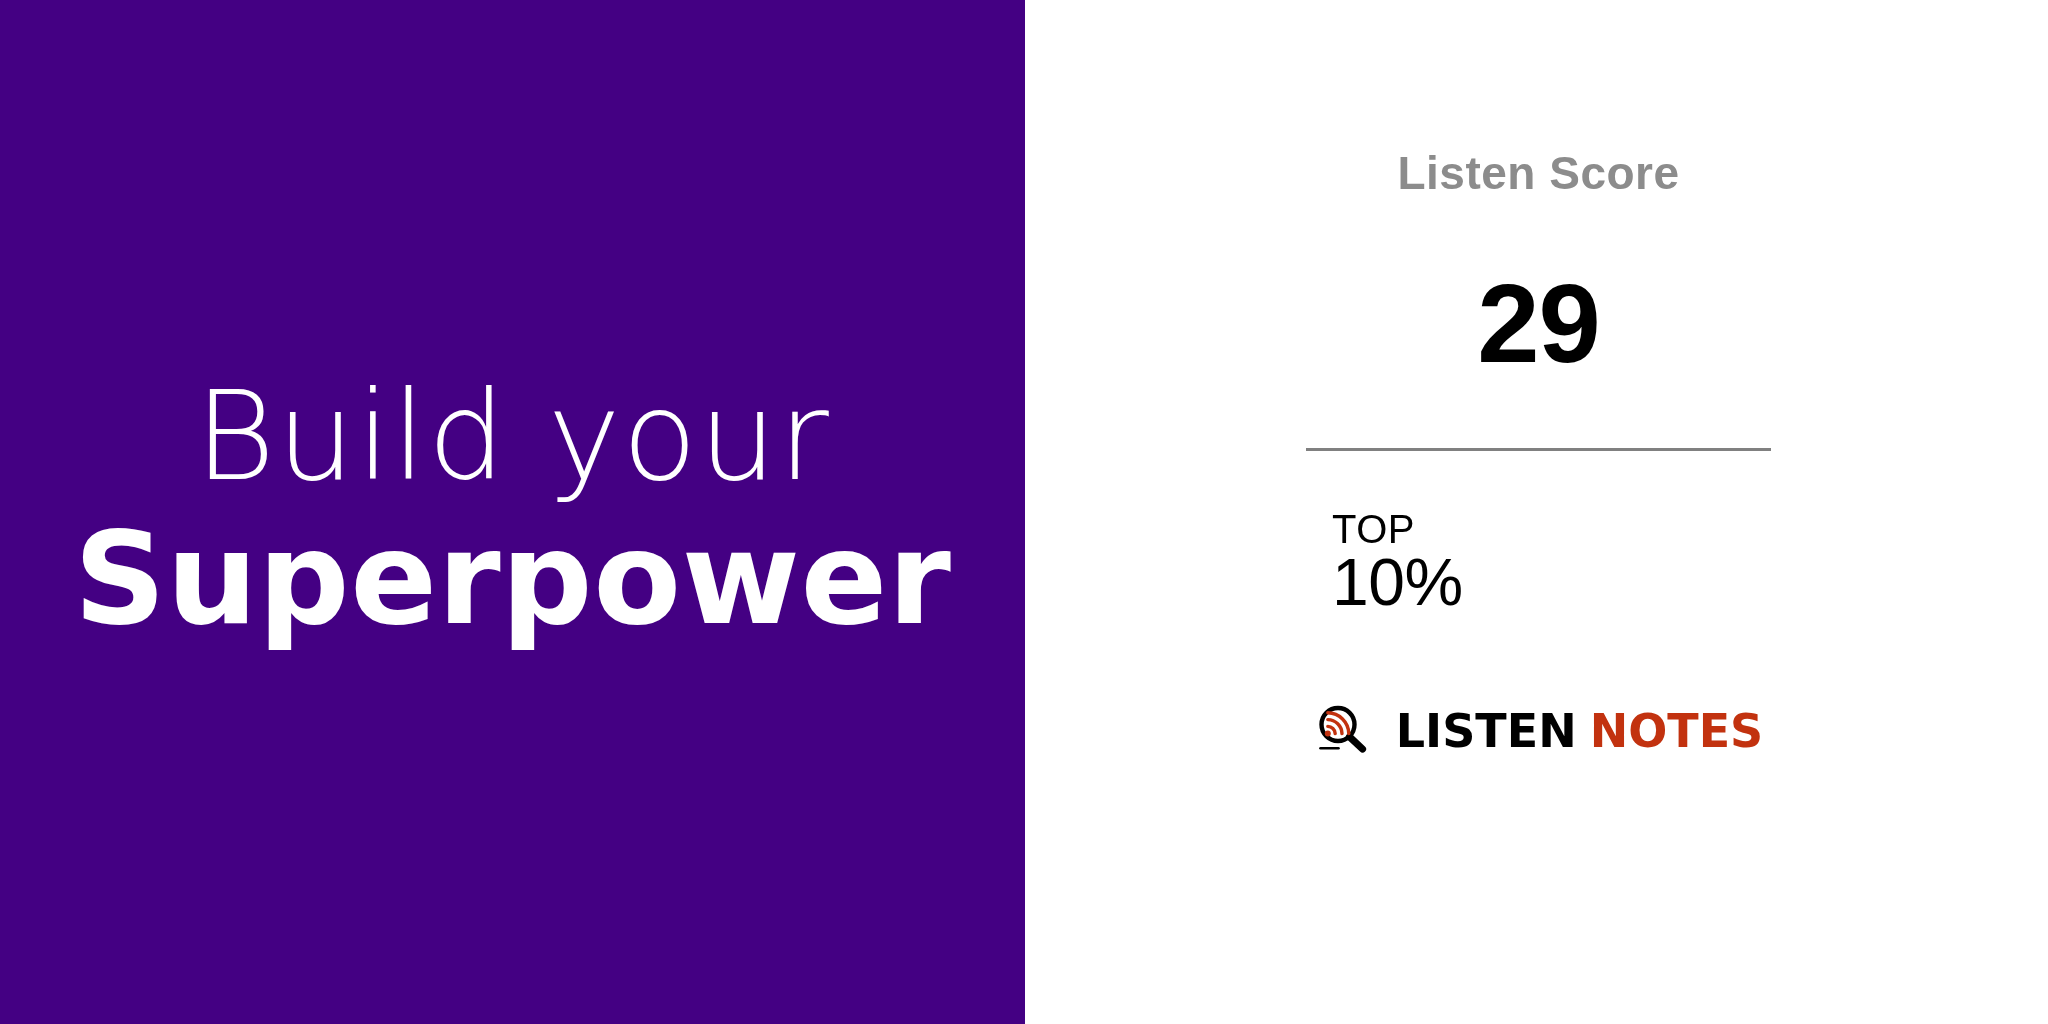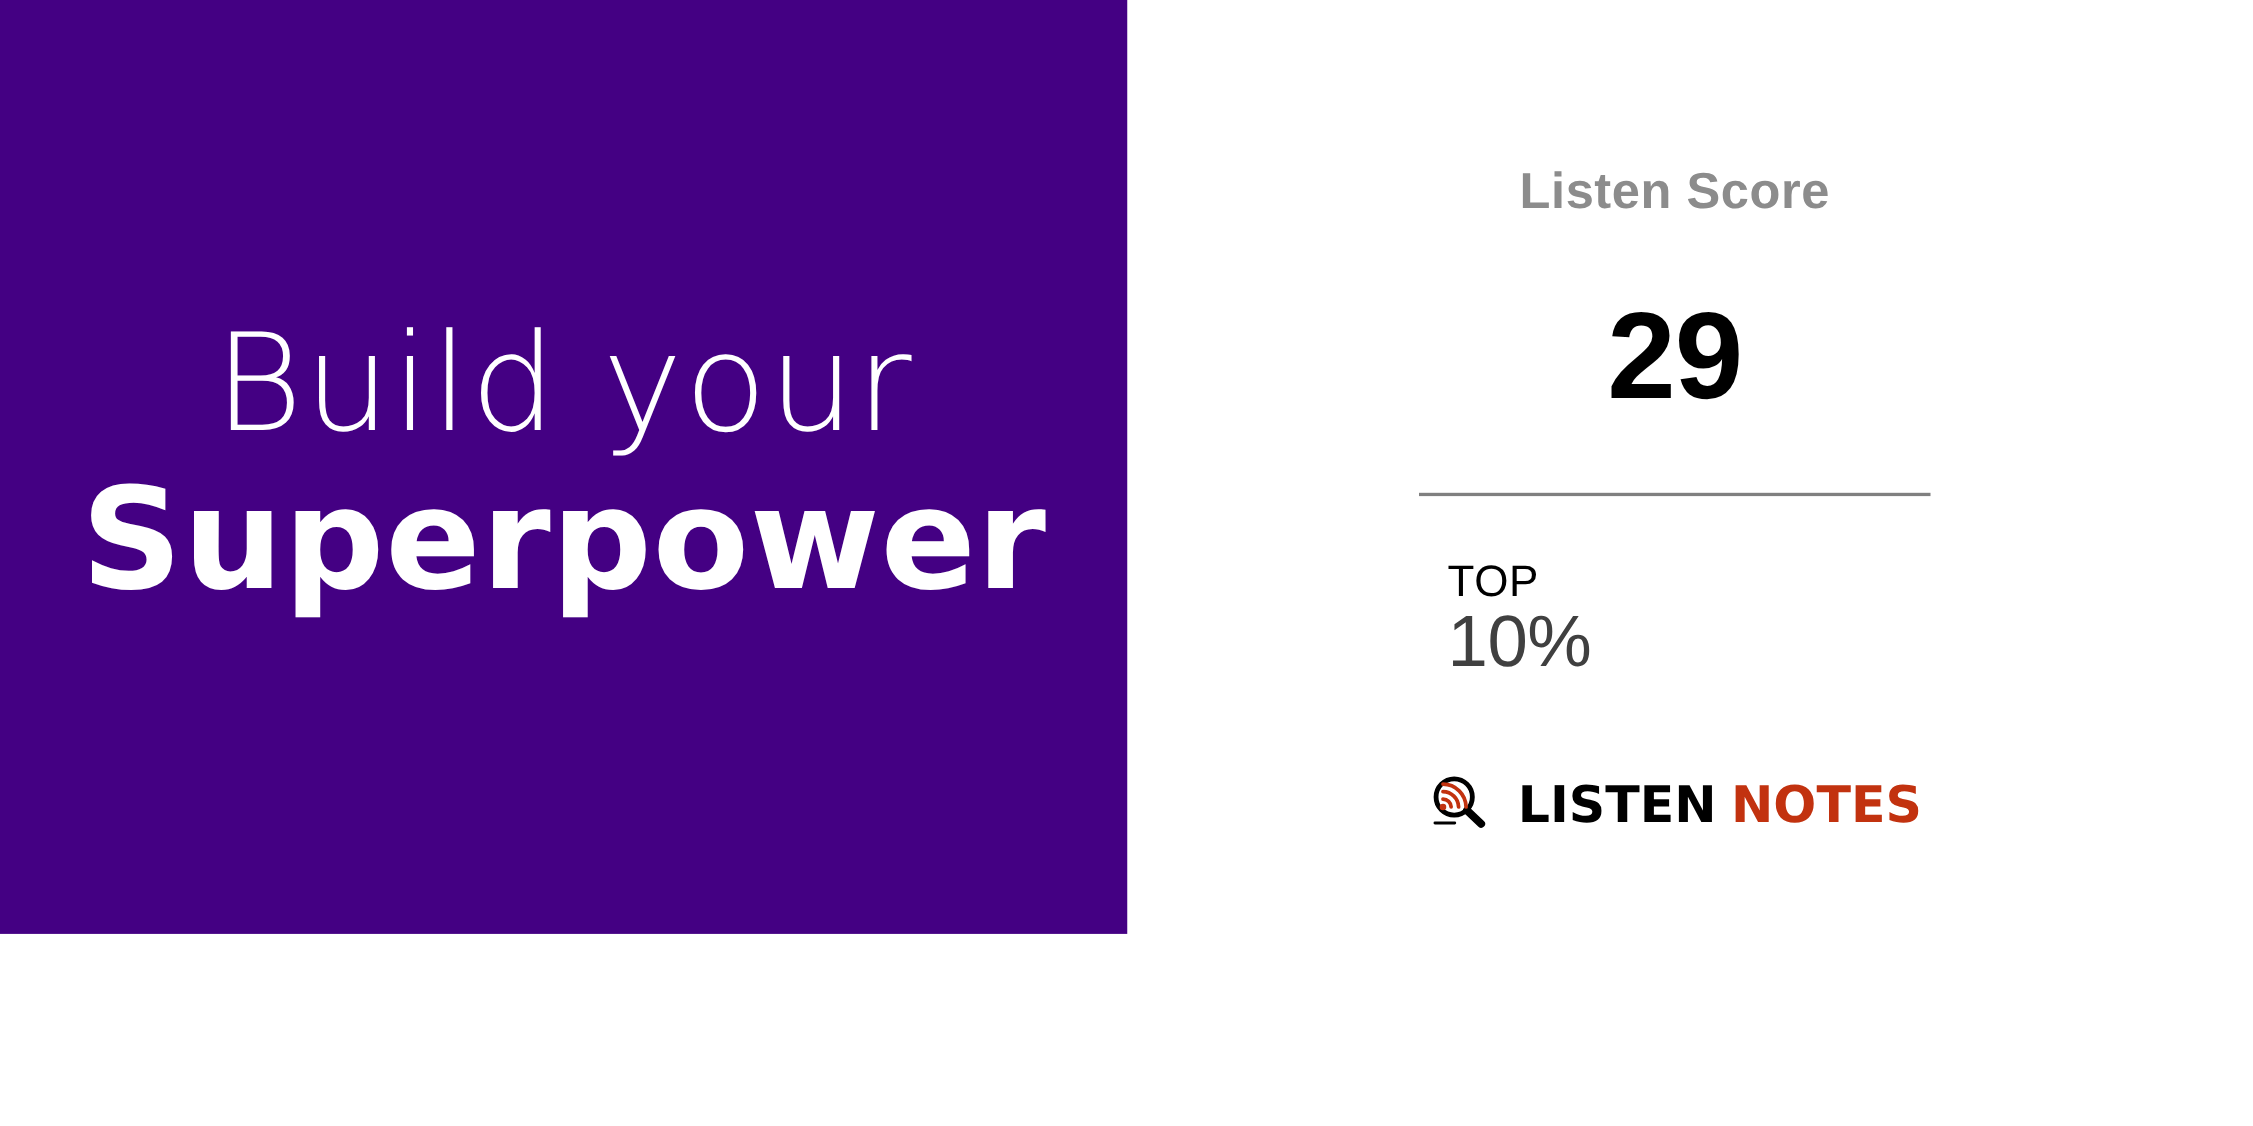--- a/index.html
+++ b/index.html
@@ -18,21 +18,21 @@
     height: 1024px;
     background: #ffffff;
     display: flex;
     flex-direction: row;
   }
 
   
   .promo-panel {
     position: relative;
     width: 1025px;
-    height: 849px;
+    height: 1024px;
     background: #440083;
     flex: 0 0 1025px;
     overflow: hidden;
   }
 
   .promo-inner {
     position: absolute;
     left: 0;
     right: 0;
     top: 50%;
@@ -69,21 +69,21 @@
   .score-panel {
     position: relative;
     width: 1023px;
     height: 1024px;
     flex: 0 0 1023px;
     background: #ffffff;
   }
 
   .score-card {
     position: absolute;
-    left: 265px;
+    left: 281px;
     top: 150px;
     width: 465px;
     text-align: center;
   }
 
   .score-title {
     display: block;
     color: #8c8c8c;
     font-family: "Liberation Sans", sans-serif;
     font-weight: 700;
@@ -123,21 +123,21 @@
   .rank-label {
     color: #000000;
     font-family: "Liberation Sans", sans-serif;
     font-weight: 400;
     font-size: 40px;
     line-height: 1;
     letter-spacing: 0.5px;
   }
 
   .rank-value {
-    color: #404040;
+    color: #000000;
     font-family: "Liberation Sans", sans-serif;
     font-weight: 400;
     font-size: 66px;
     line-height: 1;
     margin-left: 26px;
     letter-spacing: -0.5px;
   }
 
   
   .brand-row {

